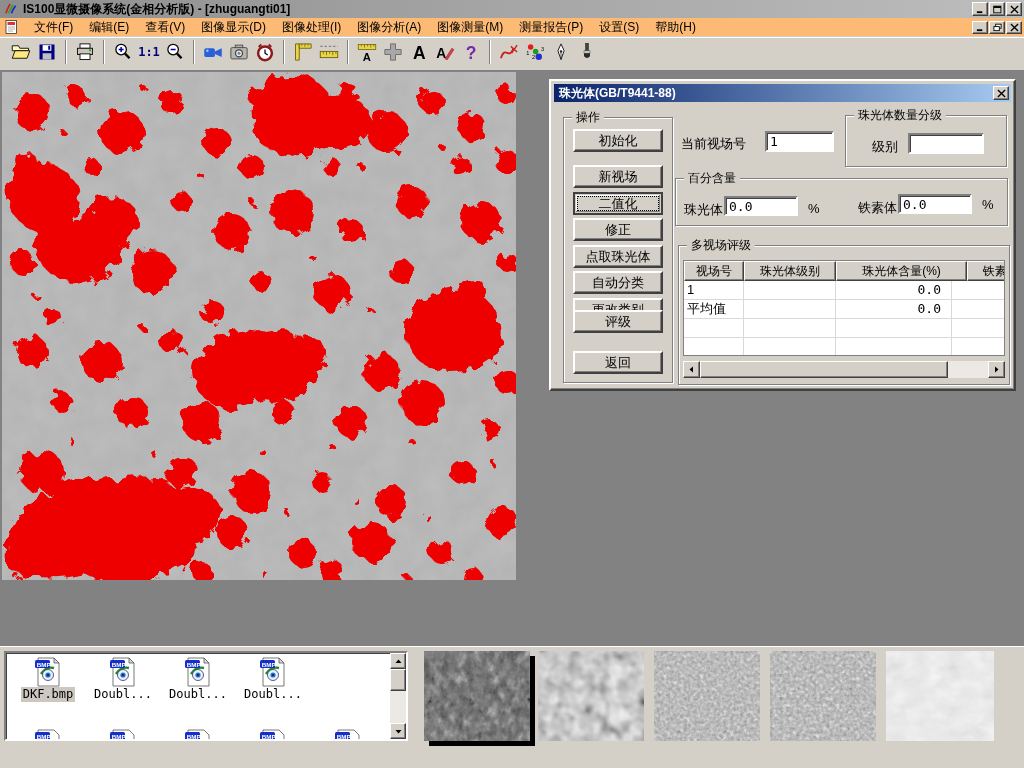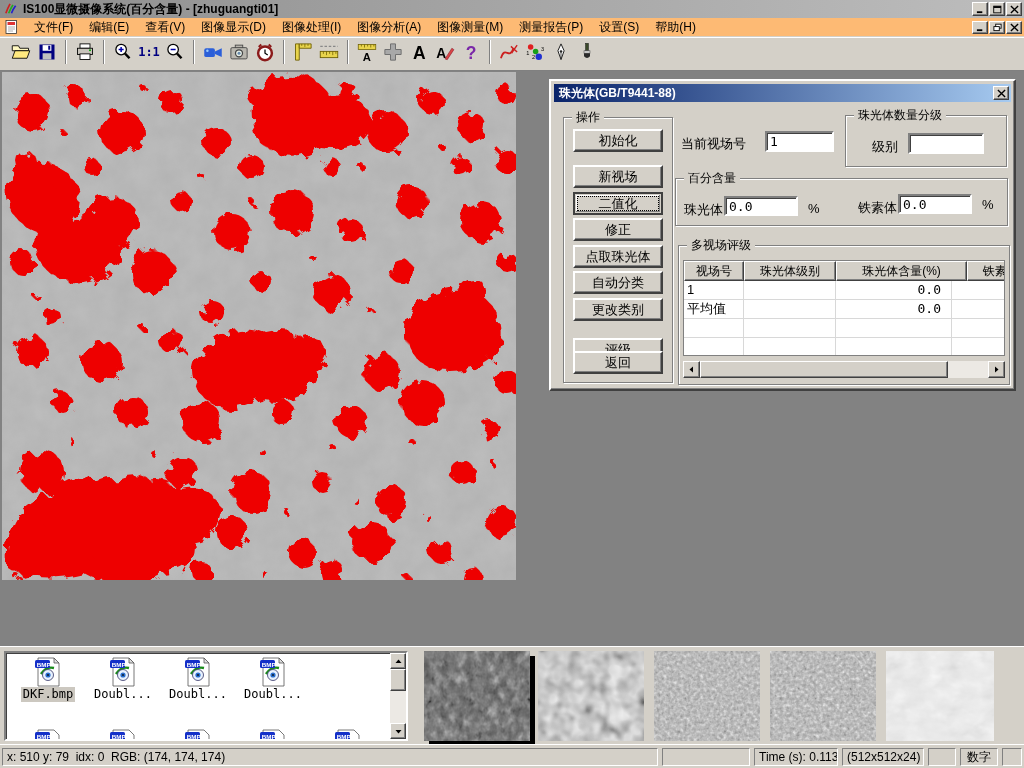--- a/index.html
+++ b/index.html
@@ -95,21 +95,21 @@
 <body>
 
 <div id="app">
 
   <div class="titlebar">
     <svg class="logo" viewBox="0 0 16 16">
       <path d="M2.5 12C5 5 6 4 7 2" stroke="#c22" stroke-width="1.8" fill="none"></path>
       <path d="M5.5 12C8 6 9 5 10 3" stroke="#2a2" stroke-width="1.8" fill="none"></path>
       <path d="M8.5 12c2-5 3-6 4.5-8" stroke="#22c" stroke-width="1.8" fill="none"></path>
     </svg>
-    <span class="ttl">IS100显微摄像系统(百分含量) - [zhuguangti01]</span>
+    <span class="ttl">IS100显微摄像系统(金相分析版) - [zhuguangti01]</span>
     <div class="winbtns">
       <div class="wbtn">
         <svg viewBox="0 0 10 9">
             <rect x="1" y="6.5" width="6" height="2" fill="#000"></rect>
           </svg>
       </div>
       <div class="wbtn">
         <svg viewBox="0 0 10 9">
             <rect x="0.8" y="0.8" width="8" height="7.4" fill="none" stroke="#000" stroke-width="1"></rect>
             <rect x="0.8" y="0.8" width="8" height="2" fill="#000"></rect>
@@ -438,21 +438,21 @@
 
       <div class="groupbox" style="left:12px; top:36px; width:110px; height:266px;">
         <span class="grouplabel">操作</span>
         <div class="opbtn" style="top:11px">初始化</div>
         <div class="opbtn" style="top:47px">新视场</div>
         <div class="opbtn focused" style="top:74px">二值化</div>
         <div class="opbtn" style="top:100px">修正</div>
         <div class="opbtn" style="top:127px">点取珠光体</div>
         <div class="opbtn" style="top:153px">自动分类</div>
         <div class="opbtn" style="top:180px">更改类别</div>
-        <div class="opbtn" style="top:220px">评级</div>
+        <div class="opbtn" style="top:192px">评级</div>
         <div class="opbtn" style="top:233px">返回</div>
       </div>
 
       <span class="dlabel" style="left:130px; top:54px;">当前视场号</span>
       <input class="dinput field" style="left: 214px; top: 50px; width: 69px; height: 21px;" value="1">
 
       <div class="groupbox" style="left:294px; top:34px; width:162px; height:52px;">
         <span class="grouplabel">珠光体数量分级</span>
         <span class="dlabel" style="left:26px; top:22px;">级别</span>
         <input class="dinput field" style="left: 62px; top: 17px; width: 76px; height: 21px;" value="">
@@ -687,23 +687,14 @@
               <feFuncG type="linear" slope="0.55" intercept="0.55"></feFuncG>
               <feFuncB type="linear" slope="0.55" intercept="0.55"></feFuncB>
             </feComponentTransfer>
           </filter>
         <rect width="108" height="90" fill="#e9e9e9"></rect>
           <rect width="108" height="90" filter="url(#tn5)" opacity="0.9"></rect>
       </svg>
     </div>
   </div>
 
-  <div class="statusbar">
-    <div class="spanel" style="left:2px; width:656px;">x: 510 y: 79  idx: 0  RGB: (174, 174, 174)</div>
-    <div class="spanel" style="left:662px; width:88px;"></div>
-    <div class="spanel" style="left:754px; width:84px;">Time (s): 0.113</div>
-    <div class="spanel" style="left:842px; width:82px;">(512x512x24)</div>
-    <div class="spanel" style="left:928px; width:28px;"></div>
-    <div class="spanel" style="left:960px; width:38px; text-align:center;">数字</div>
-    <div class="spanel" style="left:1002px; width:20px;"></div>
-  </div>
 
 </div>
 
 </body></html>

